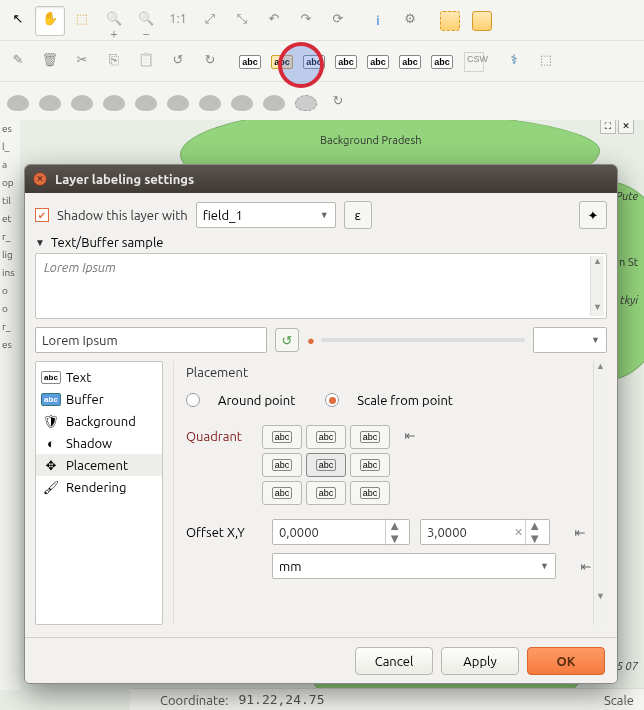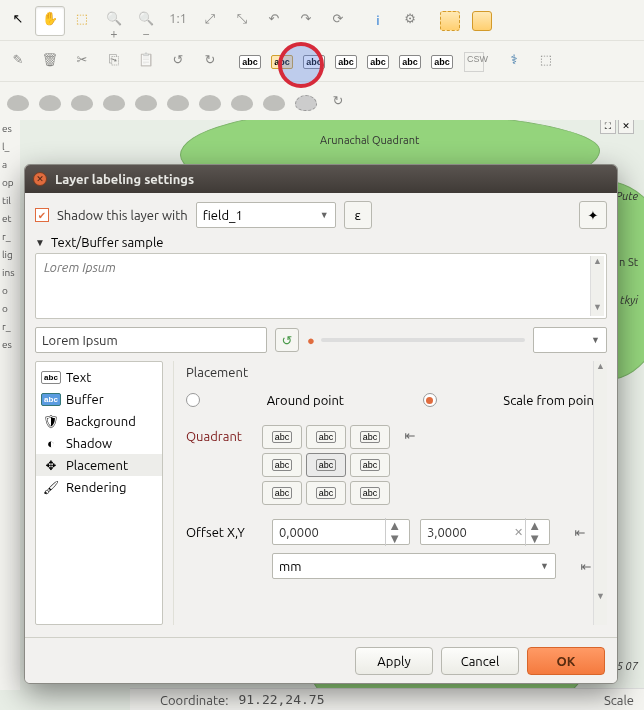--- a/index.html
+++ b/index.html
@@ -55,21 +55,21 @@
 .split { display:flex; gap:10px; margin-top:8px; height:264px;}
 .side-list { width:128px; border:1px solid #c6c6be; background:#fff; border-radius:2px; padding:4px 0;}
 .side-item{display:flex;align-items:center;gap:6px;padding:4px 6px;cursor:pointer;}
 .side-item.sel{background:#ededea;}
 .side-ico{width:18px;height:14px;display:inline-flex;align-items:center;justify-content:center;}
 
 .panel { flex:1; border-left:1px solid #e0e0d8; padding:0 8px 0 12px; overflow:hidden; position:relative;}
 .panel-scroll{position:absolute;right:0;top:0;bottom:0;width:14px;background:#f0f0ec;border-left:1px solid #ddd;}
 .panel-scroll i{display:block;text-align:center;color:#888;font-size:9px;}
 .section-title{margin:4px 0 14px;color:#333;}
-.radio-row{display:flex;align-items:center;gap:30px;margin-bottom:18px;justify-content:space-between;}
+.radio-row{display:flex;align-items:center;gap:30px;margin-bottom:18px;}
 .radio{width:14px;height:14px;border:1px solid #999;border-radius:50%;background:#fff;display:inline-flex;align-items:center;justify-content:center;}
 .radio.sel::after{content:"";width:7px;height:7px;border-radius:50%;background:#e06c3e;}
 
 .quad-label{display:inline-block;width:76px;vertical-align:top;color:#7f1d1d;padding-top:4px;}
 .quad-grid{display:inline-grid;grid-template-columns:repeat(3,40px);gap:4px;}
 .quad-cell{height:24px;border:1px solid #b8b8b0;background:#f6f6f2;border-radius:3px;display:flex;align-items:center;justify-content:center;}
 .quad-cell.sel{border:1px solid #888;background:#eaeaea;font-weight:bold;}
 .quad-cell span{font:9px Arial;border:1px solid #888;padding:0 2px;border-radius:2px;}
 .edit-ico{margin-left:10px;display:inline-flex;width:20px;height:20px;align-items:center;justify-content:center;color:#666;border:1px solid transparent;}
 .off-row{display:flex;align-items:center;gap:10px;margin-top:14px;}
@@ -237,21 +237,21 @@
   <div class="highlight-ring"></div>
 
   <div class="map-area">
     <div class="btn-group">
       <div class="mini-btn">⛶</div>
       <div class="mini-btn">✕</div>
     </div>
     <div class="land" style="top:-10px;left:180px;width:420px;height:90px;"></div>
     <div class="land" style="top:60px;right:-30px;width:120px;height:200px;"></div>
     <div class="land" style="top:420px;left:300px;width:300px;height:200px;"></div>
-    <div class="map-label" style="top:14px;left:320px;">Arunachal Quadrant</div>
+    <div class="map-label" style="top:14px;left:320px;">Background Pradesh</div>
     <div class="map-label" style="top:70px;right:6px;font-style:italic">Pute</div>
     <div class="map-label" style="top:136px;right:6px;">n St</div>
     <div class="map-label" style="top:174px;right:6px;font-style:italic">tkyi</div>
     <div class="map-label" style="top:540px;right:6px;font-style:italic">5 07</div>
   </div>
 
   <div class="left-strip">es<br>l_<br>a<br>op<br>til<br>et<br>r_<br>lig<br>ins<br>o<br>o<br>r_<br>es</div>
 
   <div class="coord-bar">
     <span class="c-label">Coordinate:</span>
@@ -421,19 +421,19 @@
           <div class="panel-scroll">
               <i>▲</i>
               <i style="margin-top:220px">▼</i>
             </div>
         </div>
       </div>
 
     </div>
 
     <div class="btn-bar">
+      <button class="pbtn">Cancel</button>
       <button class="pbtn">Apply</button>
-      <button class="pbtn">Cancel</button>
       <button class="pbtn primary">OK</button>
     </div>
   </div>
 
 </div>
 
 </body></html>

